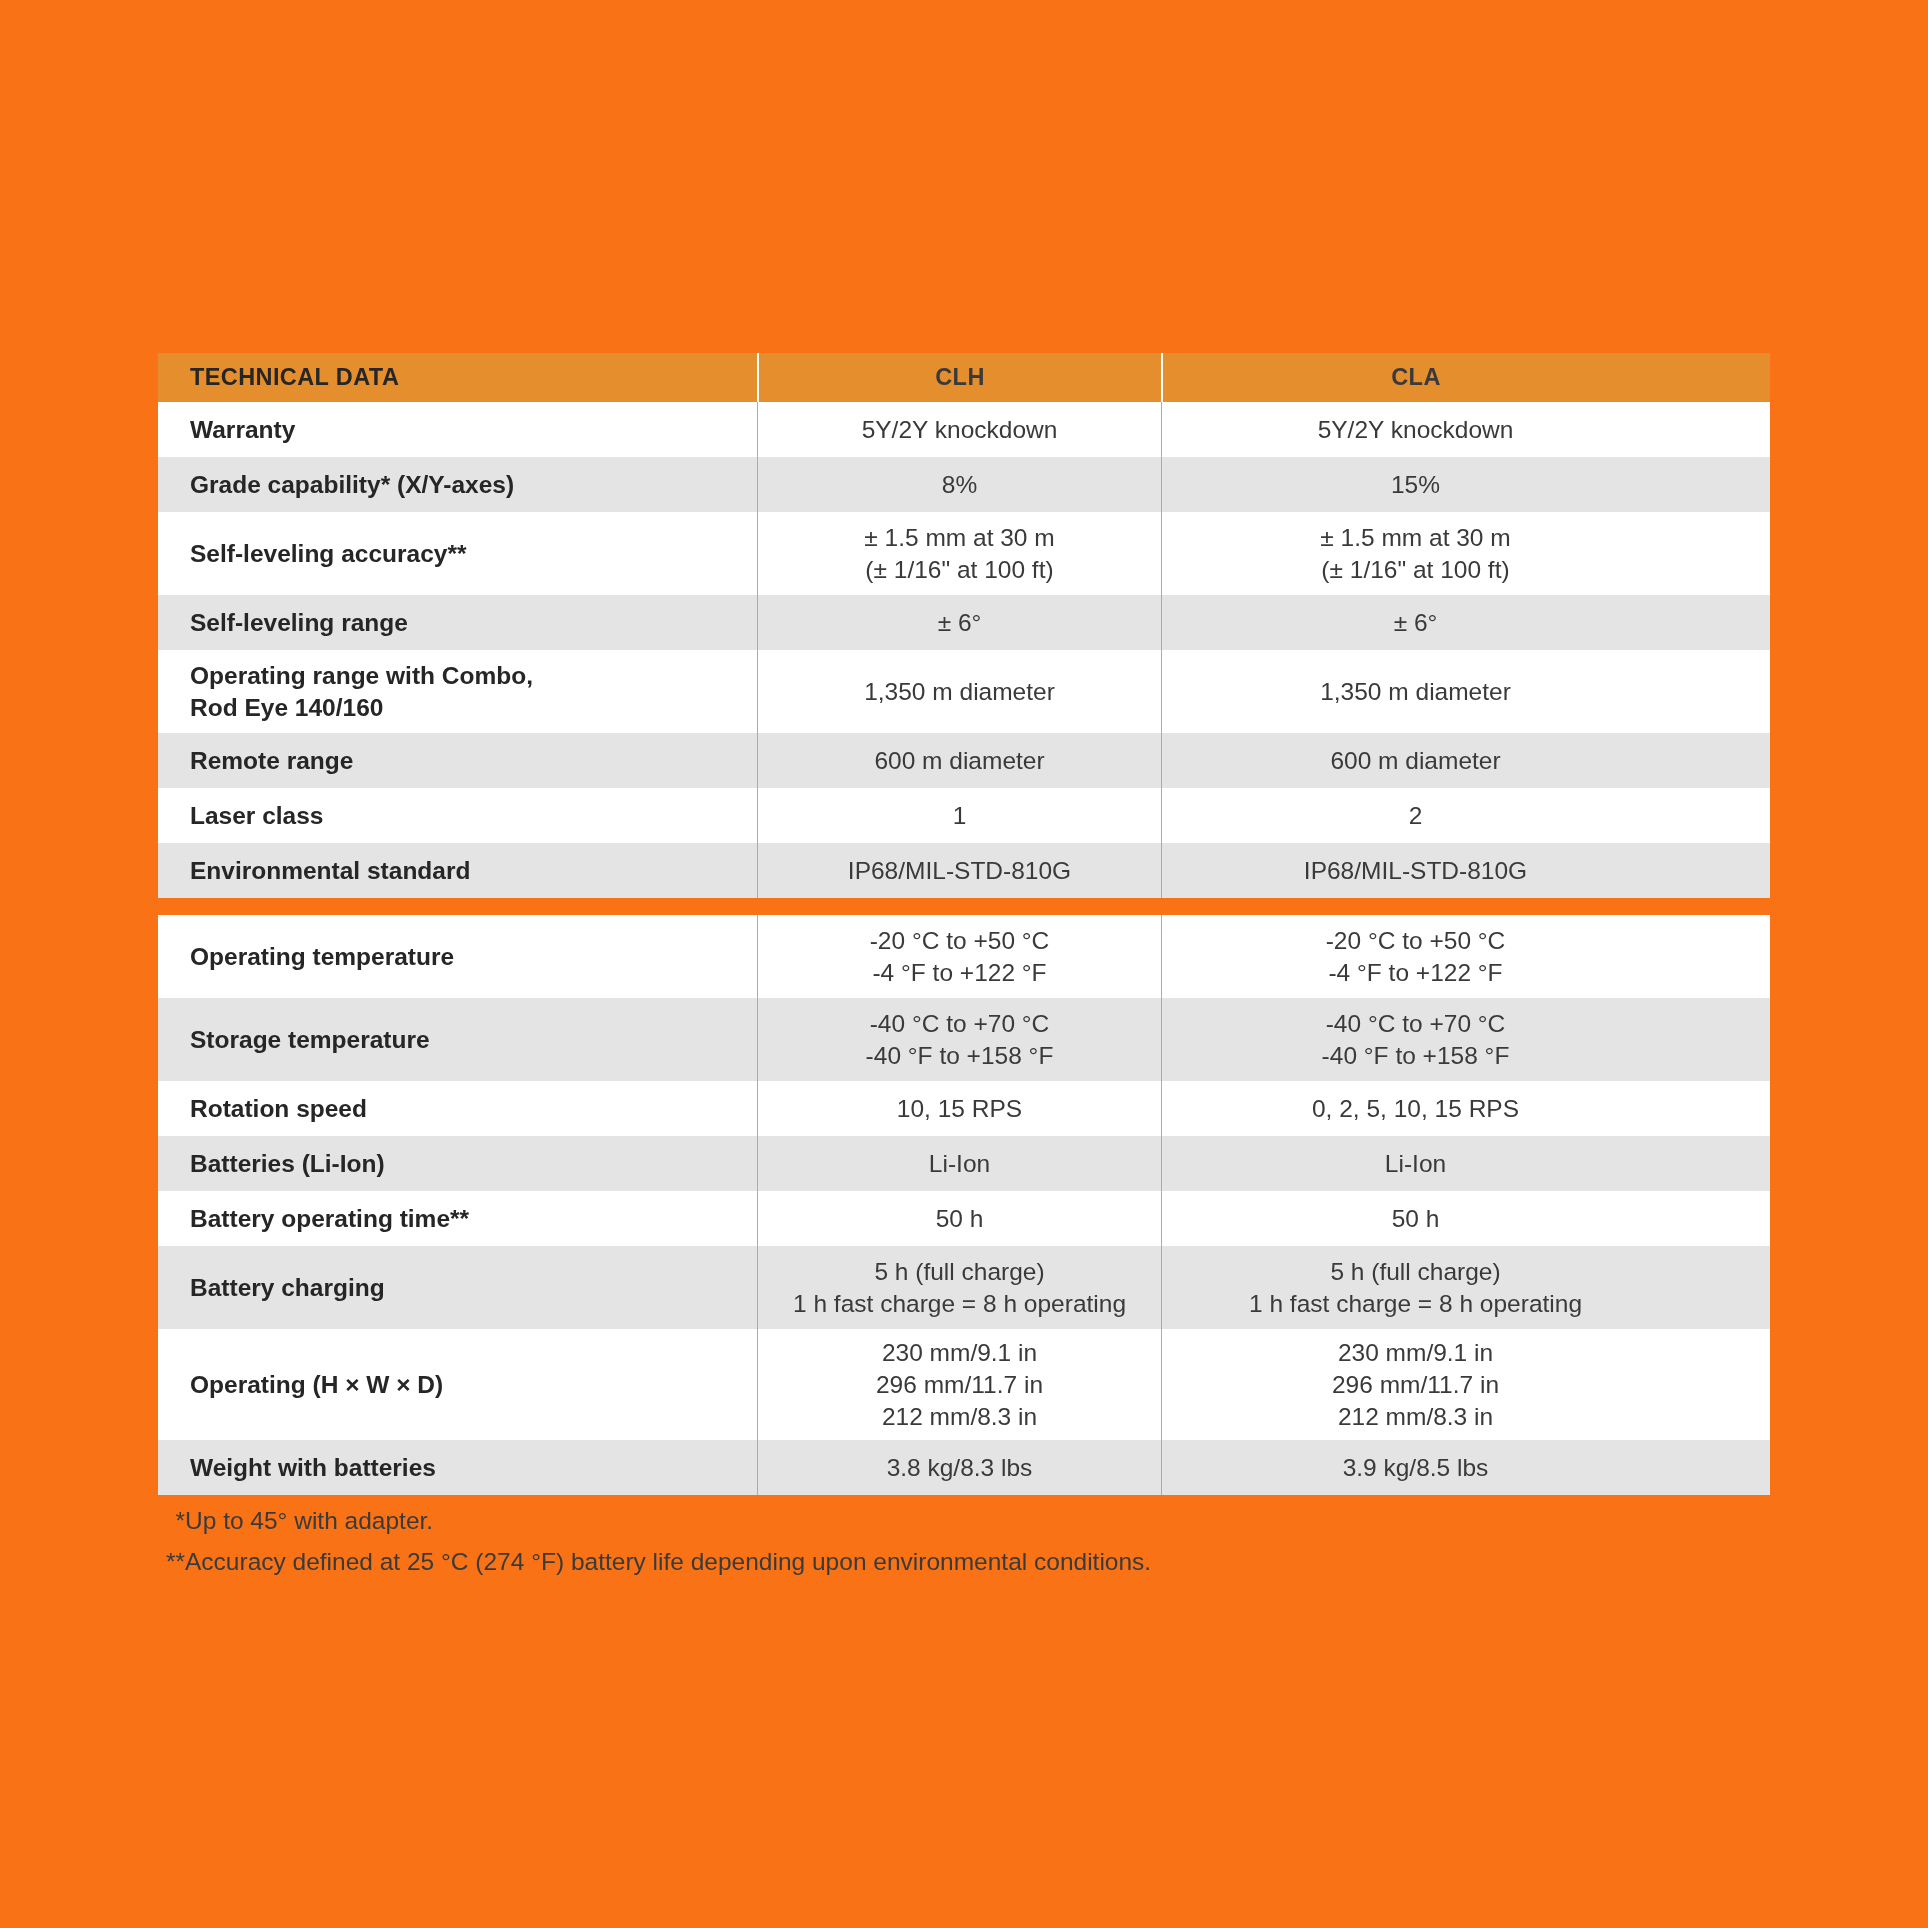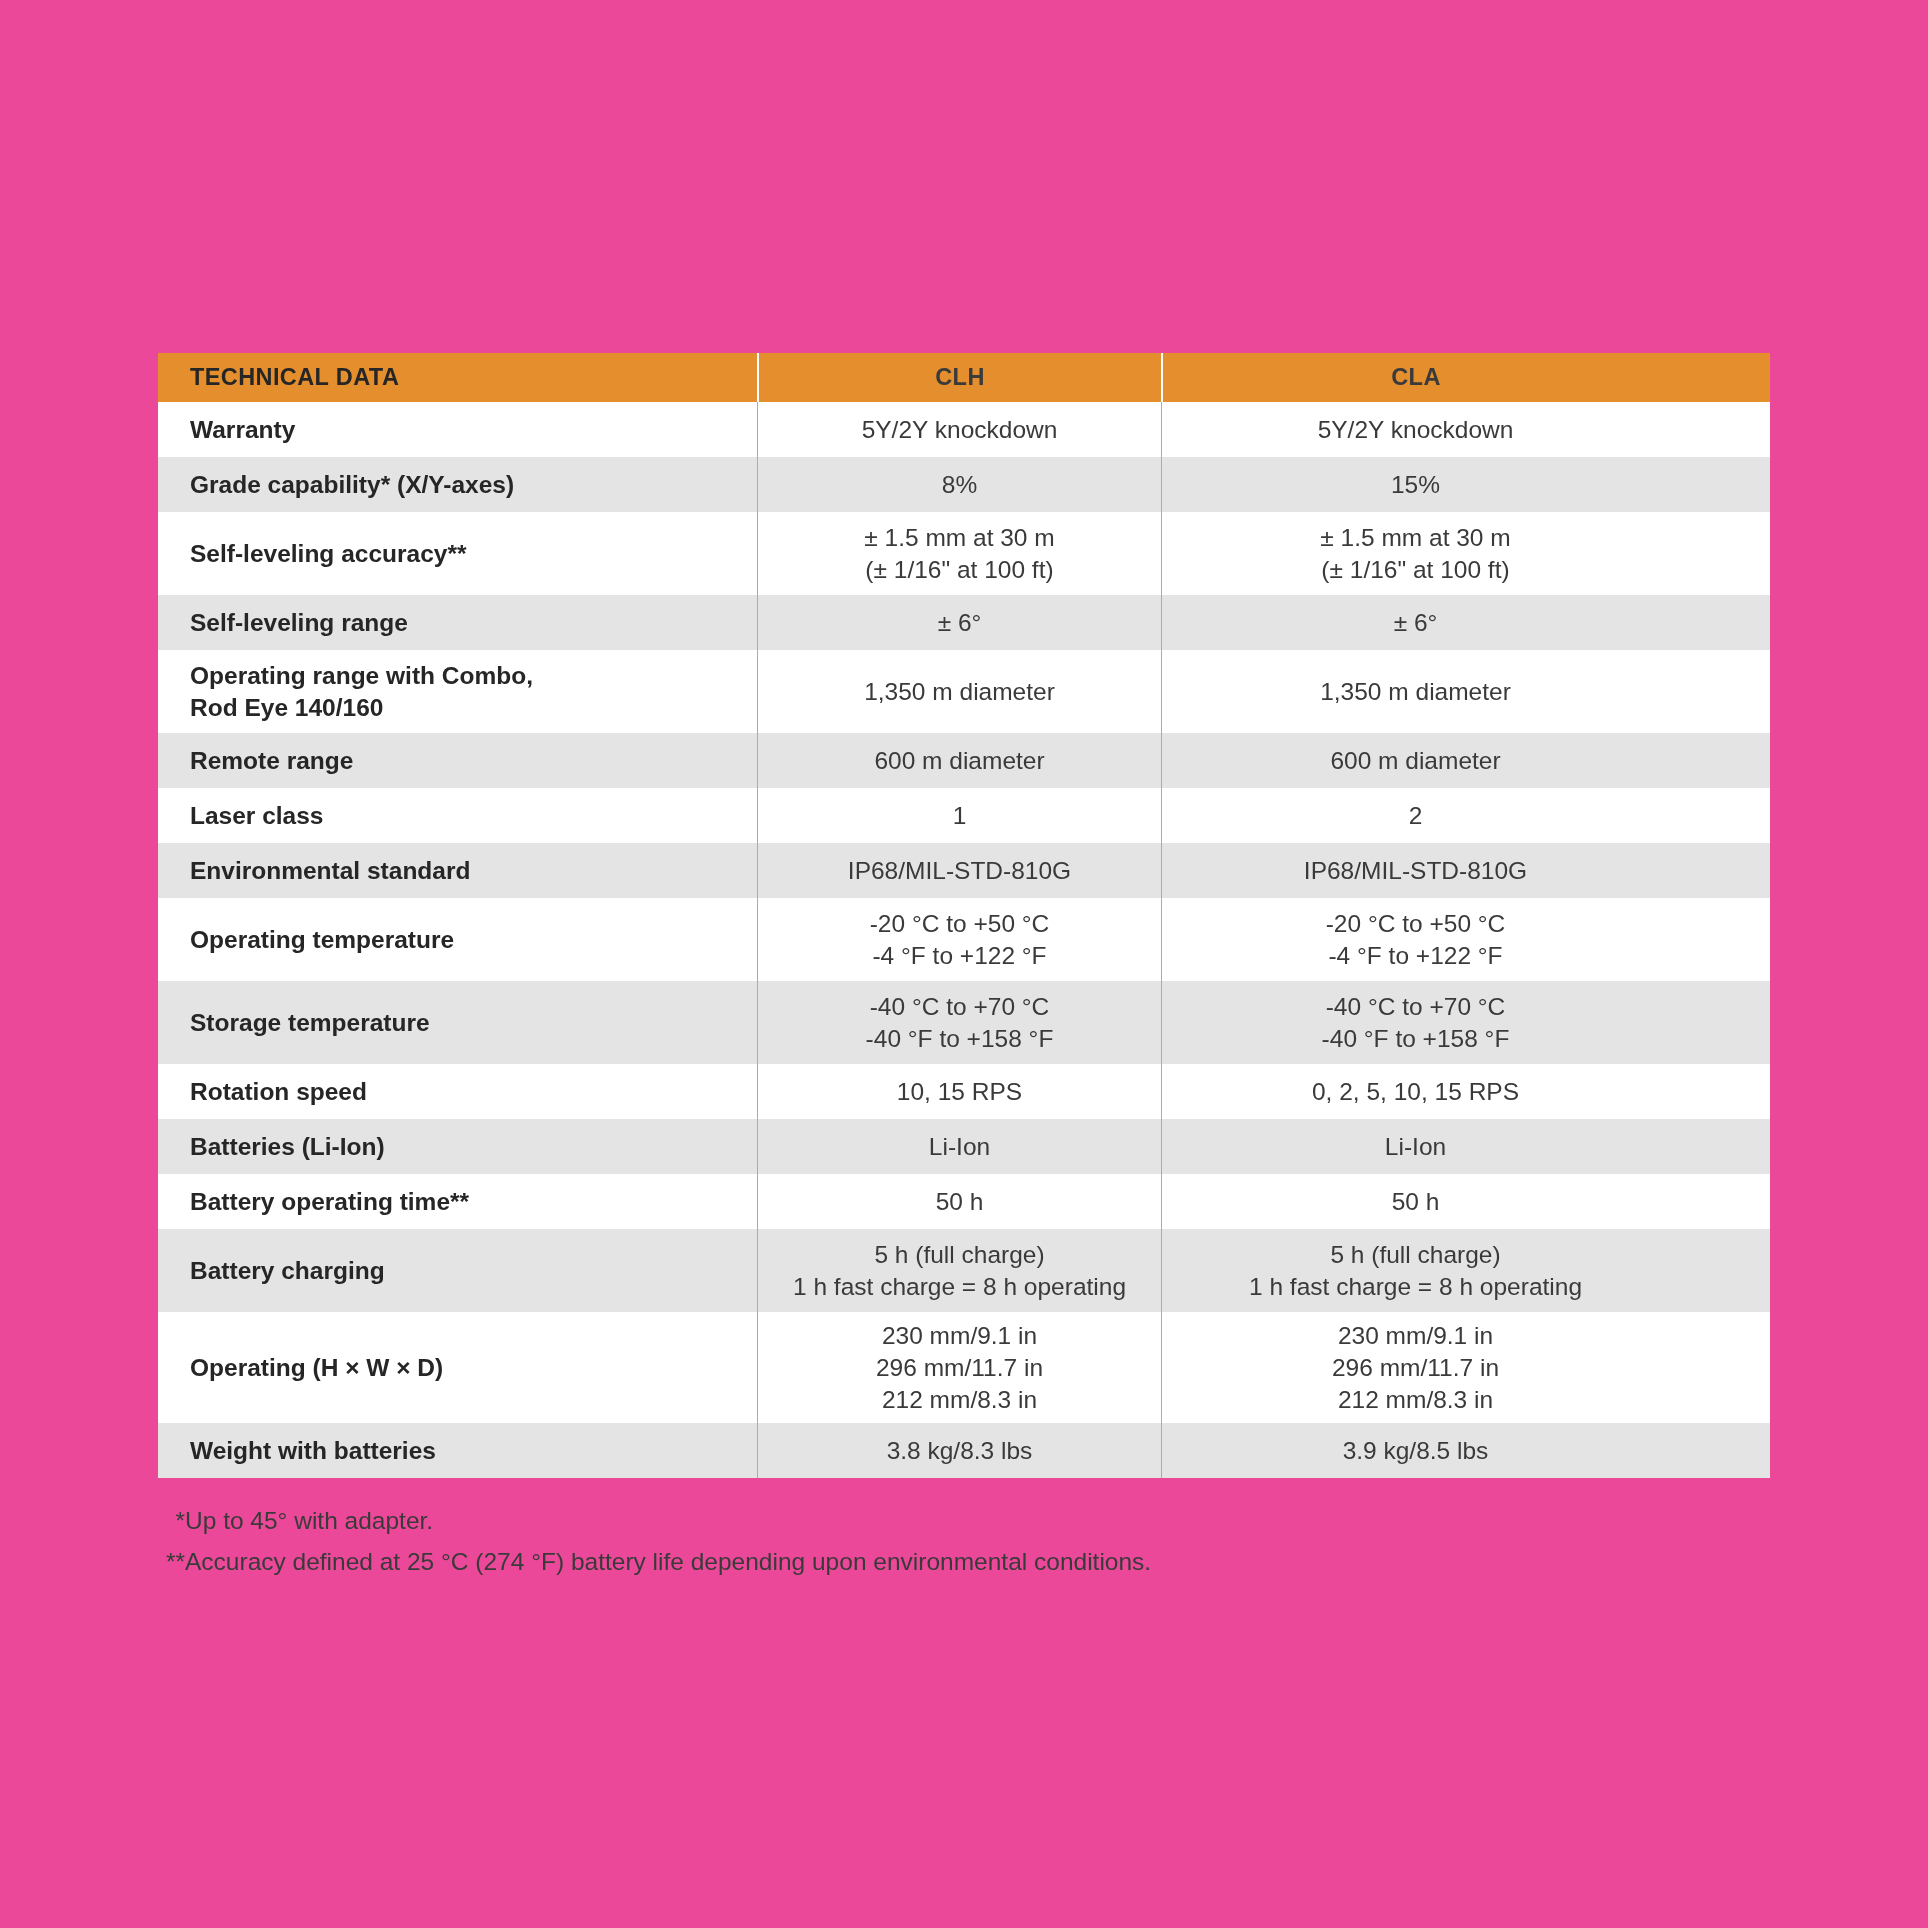--- a/index.html
+++ b/index.html
@@ -1,19 +1,19 @@
 <!DOCTYPE html>
 <html style="--header-orange: #E58E2D; --header-text: #FFFFFF; --row-white: #FFFFFF; --row-gray: #E4E4E4; --divider: #ABABAB; --label-text: #262626; --value-text: #3A3A3A;font-size:15px"><head>
 <meta charset="utf-8">
 <style>
   html,body{margin:0;padding:0;background:#ffffff;}
   .canvas{
     position:relative;
     width:1928px;height:1928px;
-    background:#ec4899;
+    background:#f97316;
     font-family:"Liberation Sans","DejaVu Sans",sans-serif;
     color:var(--value-text,#333333);
     overflow:hidden;
   }
   .spec-table{
     position:absolute;
     left:158px;top:353px;
     width:1612px;
   }
   .row{display:flex;align-items:stretch;}
@@ -152,21 +152,21 @@
           <div class="cell c-label">
             <div class="line">Environmental standard</div>
           </div>
           <div class="cell c-val1">
             <div class="line">IP68/MIL-STD-810G</div>
           </div>
           <div class="cell c-val2">
             <div class="line">IP68/MIL-STD-810G</div>
           </div>
         </div>
-        <div class="row body-row white" style="min-height: 83px;">
+        <div class="row body-row white" style="min-height: 83px; margin-top: 17px;">
           <div class="cell c-label">
             <div class="line">Operating temperature</div>
           </div>
           <div class="cell c-val1">
             <div class="line">-20 °C to +50 °C</div>
             <div class="line">-4 °F to +122 °F</div>
           </div>
           <div class="cell c-val2">
             <div class="line">-20 °C to +50 °C</div>
             <div class="line">-4 °F to +122 °F</div>

